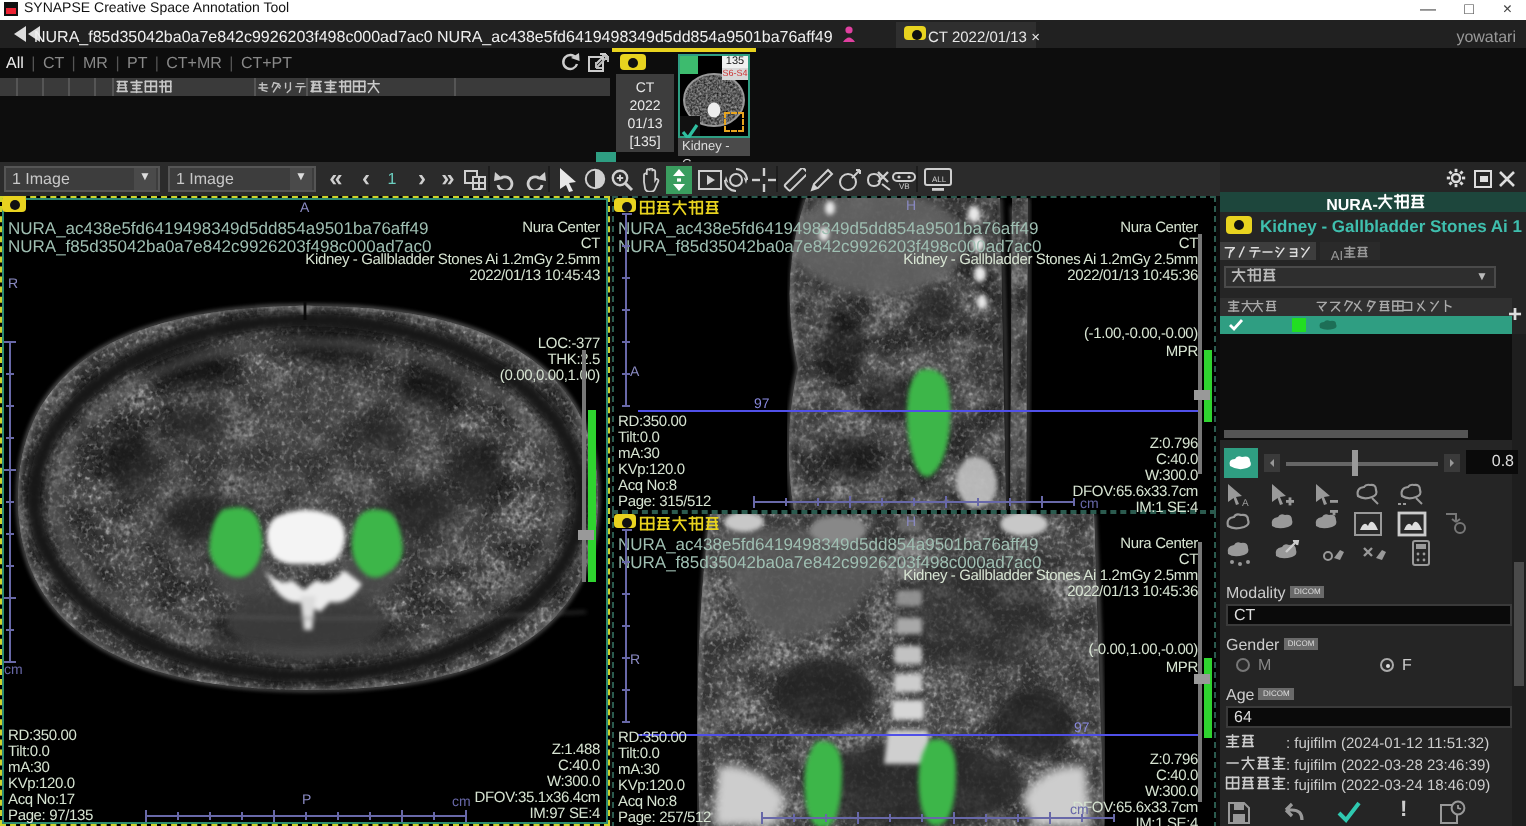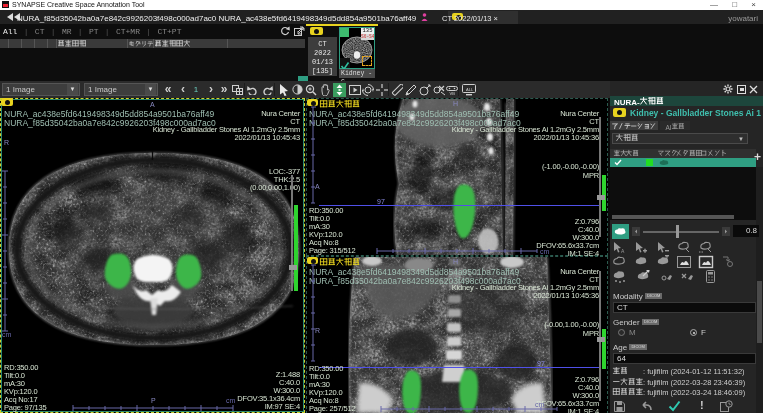--- a/index.html
+++ b/index.html
@@ -9,21 +9,21 @@
 .abs { position:absolute; }
 
 #titlebar { position:absolute; left:0; top:0; width:763px; height:10px; background:#ffffff; color:#111; font-size:7px; }
 #titlebar .ticon { position:absolute; left:2px; top:1px; width:7px; height:7px; background:#111; }
 #titlebar .ticon::after { content:""; position:absolute; left:1px; top:3px; width:5px; height:3px; background:#e23; }
 #titlebar .ttext { position:absolute; left:12px; top:1px; font-size:7px; color:#111; }
 .wbtn { position:absolute; top:0px; color:#444; font-size:8px; }
 
 #tabstrip { position:absolute; left:0; top:10px; width:763px; height:14px; background:#212121; color:#e8e8e8; font-size:8px; }
 
-#studyarea { position:absolute; left:0; top:24px; width:763px; height:63px; background:#a16207;font-family:Liberation Mono, monospace; }
+#studyarea { position:absolute; left:0; top:24px; width:763px; height:63px; background:#a16207; }
 
 #toolbar { position:absolute; left:0; top:81px; width:610px; height:17px; background:#2b2b2b; color:#c8c8c8; }
 .dd { position:absolute; top:2px; height:13px; background:#3d3d3d; border:1px solid #555; color:#c8c8c8; font-size:8px; line-height:11px; padding-left:3px; }
 .dd .arr { position:absolute; right:1px; top:0; width:11px; height:11px; background:#4a4a4a; color:#ddd; font-size:6px; text-align:center; line-height:11px; }
 .tbi { position:absolute; top:1px; width:14px; height:15px; color:#cfcfcf; font-size:11px; line-height:15px; text-align:center; }
 
 .vp { position:absolute; background:#000; }
 .vpborder-sel { border:1px dashed #cdd32a; box-shadow: inset 0 0 0 1px #2b8a72; }
 .vpborder-un { border:1px dashed #2b5a4e; }
 
@@ -57,21 +57,21 @@
       </svg>
     <div class="abs" style="left:17px; top:3.5px; font-size:8px; color:#f0f0f0;">NURA_f85d35042ba0a7e842c9926203f498c000ad7ac0 NURA_ac438e5fd6419498349d5dd854a9501ba76aff49</div>
     <div class="abs" style="left:421px; top:3px; width:7px; height:8px;">
       <svg width="7" height="8">
           <circle cx="3.5" cy="2" r="1.8" fill="#e040a0"></circle>
           <path d="M0.5 8 Q3.5 3.5 6.5 8 Z" fill="#e040a0"></path>
         </svg>
     </div>
     <div class="abs" style="left:448px; top:1px; width:70px; height:13px; background:#2f2f2f;"></div>
     <div class="eyeicon" style="left:452px; top:3px; width:11px; height:7px;"></div>
-    <div class="abs" style="left:442px; top:4px; font-size:7.5px; color:#e8e8e8;">CT 2022/01/13 ×</div>
+    <div class="abs" style="left:464px; top:4px; font-size:7.5px; color:#e8e8e8;">CT 2022/01/13 ×</div>
     <div class="abs" style="right:5px; top:4px; font-size:8px; color:#999;">yowatari</div>
   </div>
 
   <div id="studyarea">
 
     <div class="abs" style="left:0; top:0; width:305px; height:57px; background:#0d0d0d;">
       <div class="abs" style="left:3px; top:3px; font-size:8px; color:#eee; word-spacing:1.5px;">All <span style="color:#555;">|</span> <span style="color:#888;">CT</span> <span style="color:#555;">|</span> <span style="color:#888;">MR</span> <span style="color:#555;">|</span> <span style="color:#888;">PT</span> <span style="color:#555;">|</span> <span style="color:#888;">CT+MR</span> <span style="color:#555;">|</span> <span style="color:#888;">CT+PT</span></div>
       <svg class="abs" style="left:280px; top:2px;" width="10" height="10" viewBox="0 0 10 10">
           <path d="M8 3 A3.5 3.5 0 1 0 8.5 6" fill="none" stroke="#ccc" stroke-width="1.2"></path>
           <path d="M9.5 0.5 L5.5 3 L9.8 4.5 Z" fill="#ccc"></path>
@@ -674,21 +674,21 @@
         </g>
       </svg>
     <svg class="abs" style="right:17px; top:4px;" width="9" height="9" viewBox="0 0 9 9">
         <rect x="0.5" y="0.5" width="8" height="8" fill="none" stroke="#ddd" stroke-width="1"></rect>
         <rect x="3" y="3" width="4" height="3" fill="#ddd"></rect>
       </svg>
     <svg class="abs" style="right:5px; top:4px;" width="9" height="9" viewBox="0 0 9 9">
         <path d="M1 1 L8 8 M8 1 L1 8" stroke="#ddd" stroke-width="1.3"></path>
       </svg>
 
-    <div class="abs" style="left:0; top:15px; width:153px; height:10px; background:#1d463c; color:#fff; font-size:8px; font-weight:bold; padding:1px 0 0 4px;">NURA-<svg width="25" height="8" viewBox="0 0 25 8" style="overflow:visible" stroke="#ffffff" stroke-width="1.0" stroke-linecap="round">
+    <div class="abs" style="left:0; top:15px; width:153px; height:10px; background:#1d463c; color:#fff; font-size:8px; font-weight:bold; padding:1px 0 0 4px;text-align:center;">NURA-<svg width="25" height="8" viewBox="0 0 25 8" style="overflow:visible" stroke="#ffffff" stroke-width="1.0" stroke-linecap="round">
           <line x1="3.6" y1="0.4" x2="3.6" y2="3.4"></line>
           <line x1="0.4" y1="2.2" x2="6.8" y2="2.2"></line>
           <line x1="0.7" y1="7.1" x2="3.4" y2="3.4"></line>
           <line x1="6.4" y1="7.1" x2="3.7" y2="3.4"></line>
           <line x1="8.5" y1="1.1" x2="11.3" y2="1.1"></line>
           <line x1="9.9" y1="0.4" x2="9.9" y2="7.1"></line>
           <line x1="8.5" y1="3.8" x2="11.3" y2="3.8"></line>
           <line x1="12.0" y1="0.8" x2="14.9" y2="0.8"></line>
           <line x1="12.0" y1="3.8" x2="14.9" y2="3.8"></line>
           <line x1="12.0" y1="6.8" x2="14.9" y2="6.8"></line>

